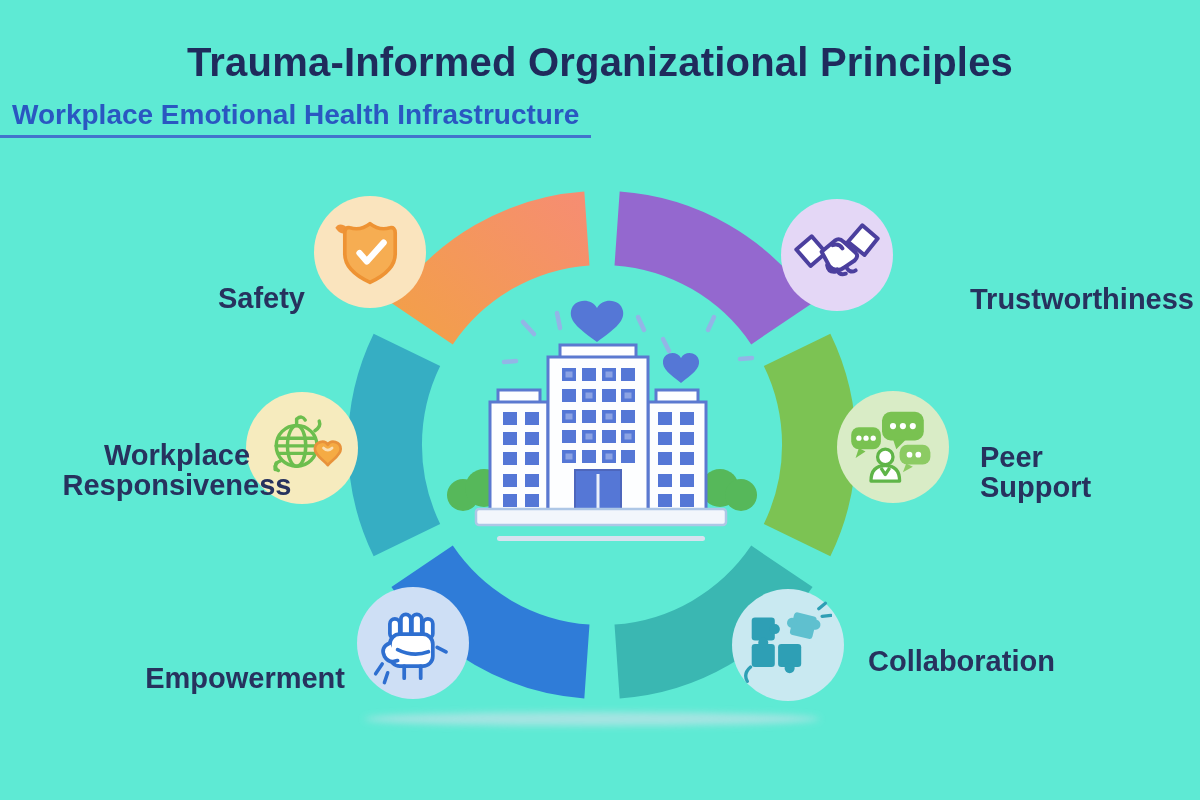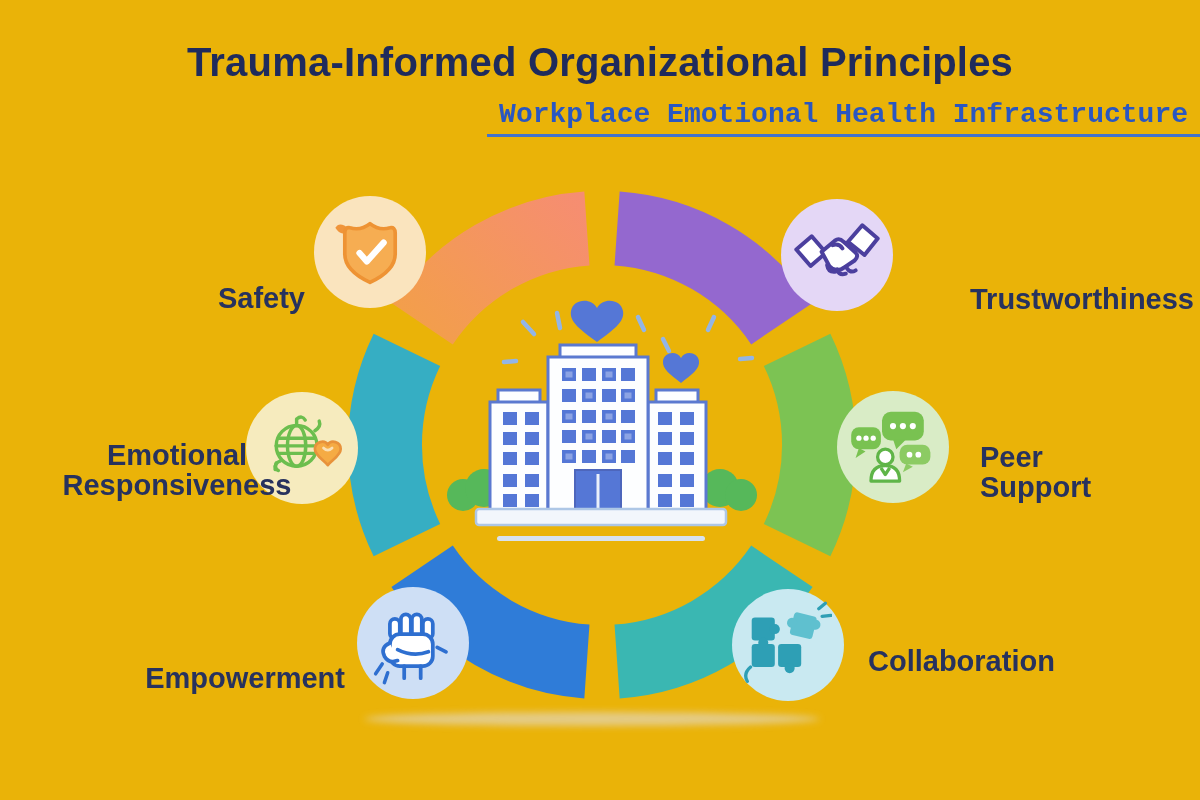--- a/index.html
+++ b/index.html
@@ -1,24 +1,24 @@
 <!DOCTYPE html>
 <html><head>
 <meta charset="utf-8">
 <style>
   html,body{margin:0;padding:0;background:#ffffff;}
   .canvas{
-    position:relative;width:1200px;height:800px;background:#eab308;overflow:hidden;
+    position:relative;width:1200px;height:800px;background:#5eead4;overflow:hidden;
     font-family:"Liberation Sans", sans-serif;
   }
   .title{
     position:absolute;top:40px;left:0;width:100%;text-align:center;
     font-size:40px;font-weight:700;color:#1F2B5C;letter-spacing:0.2px;
   }
-  .subtitle-wrap{position:absolute;top:99px;left:0;width:100%;text-align:right;font-family:Liberation Mono, monospace;}
+  .subtitle-wrap{position:absolute;top:99px;left:0;width:100%;text-align:left;}
   .subtitle{
     display:inline-block;font-size:28px;font-weight:700;color:#2A57C1;
     border-bottom:3px solid #4273CC;padding:0 12px 4px 12px;
   }
   .diagram-svg{position:absolute;left:0;top:0;}
   .icircle{
     position:absolute;width:112px;height:112px;border-radius:50%;
     display:flex;align-items:center;justify-content:center;
   }
   .ic-safety{left:314px;top:196px;background:#FAE4BE;}
@@ -280,21 +280,21 @@
         <path d="M-34,20 q-7,6 -3,13"></path>
       </g>
     </svg>
   </div>
 
   <div class="plabel lb-safety">Safety</div>
 
   <div class="plabel lb-trust">Trustworthiness</div>
 
   <div class="plabel lb-cultural">
-    <span>Emotional</span><br>
+    <span>Workplace</span><br>
     <span>Responsiveness</span>
   </div>
 
   <div class="plabel lb-peer">
     <span>Peer</span><br>
     <span>Support</span>
   </div>
 
   <div class="plabel lb-empower">Empowerment</div>
 

